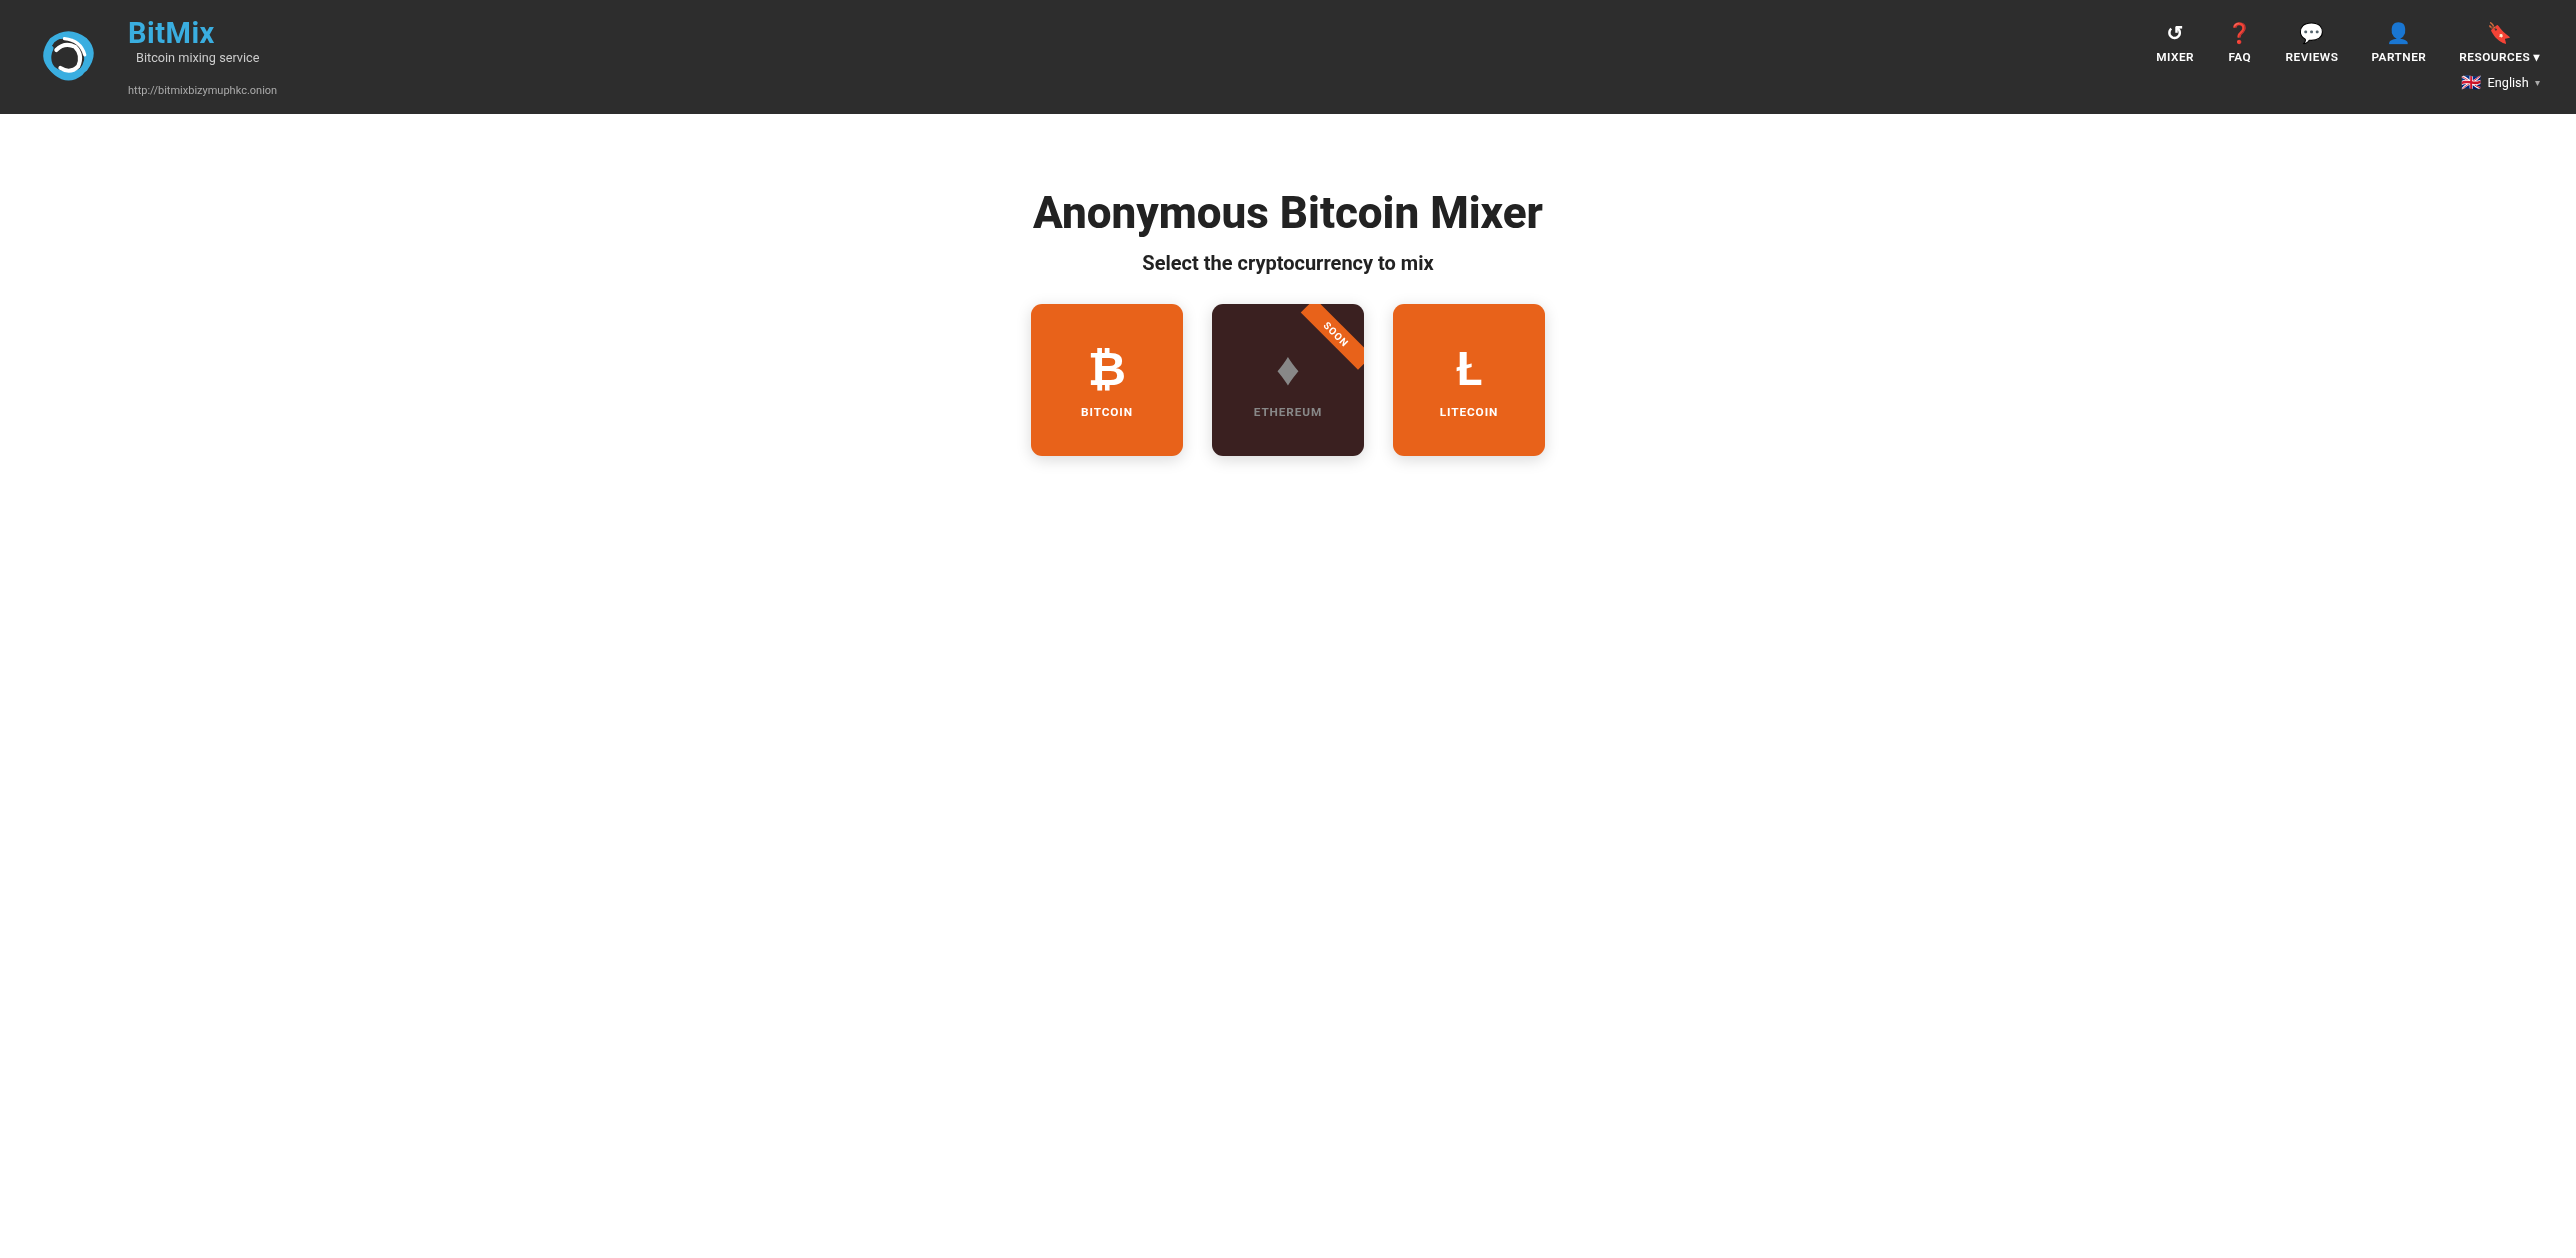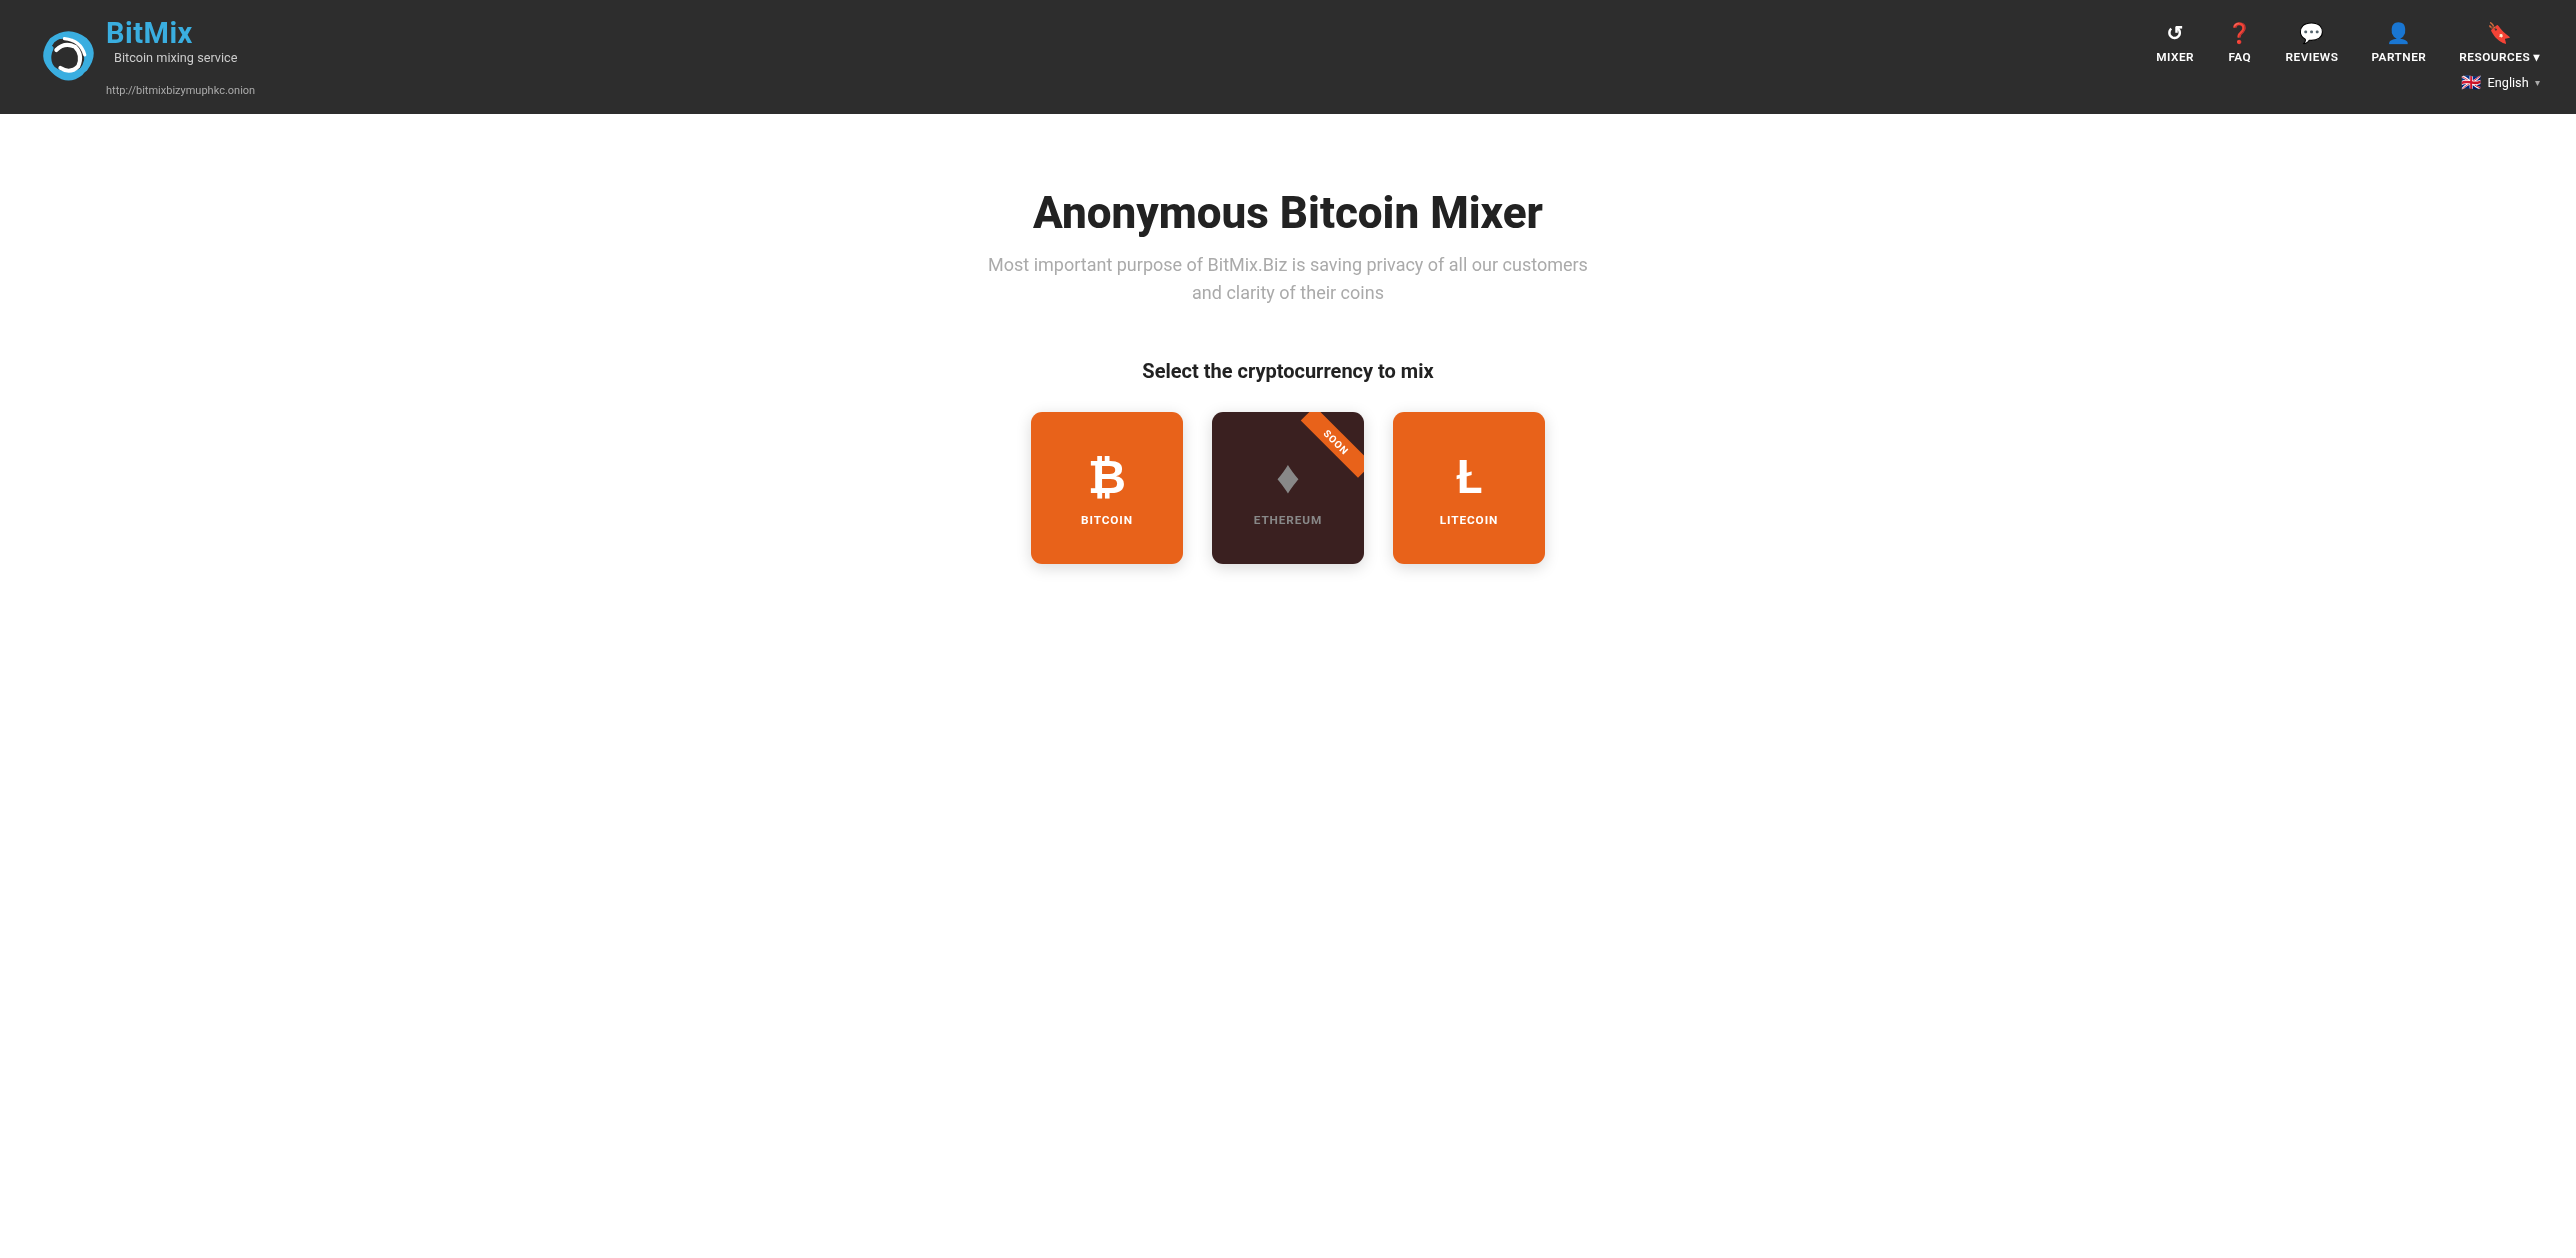--- a/index.html
+++ b/index.html
@@ -15,21 +15,21 @@
       background: #2d2d2d;
       padding: 16.3px 36px;
       display: flex;
       align-items: center;
       justify-content: space-between;
     }
 
     .logo-area {
       display: flex;
       align-items: center;
-      gap: 5px;
+      gap: 27px;
     }
 
     .logo-text-area {
       display: flex;
       flex-direction: column;
     }
 
     .logo-title {
       font-size: 29px;
       font-weight: 700;
@@ -258,21 +258,20 @@
     <div class="lang-selector">
       <span class="flag-icon">🇬🇧</span>
       <span>English</span>
       <span class="lang-arrow">▾</span>
     </div>
   </div>
 </header>
 
 <main>
   <h1 class="main-title">Anonymous Bitcoin Mixer</h1>
-  <p class="main-description">Most important purpose of BitMix.Biz is saving privacy of all our customers and clarity of their coins</p>
 
   <h2 class="crypto-section-title">Select the cryptocurrency to mix</h2>
 
   <div class="crypto-cards">
 
     <div class="crypto-card orange">
       <span class="crypto-icon">₿</span>
       <span class="crypto-label">BITCOIN</span>
     </div>
 

